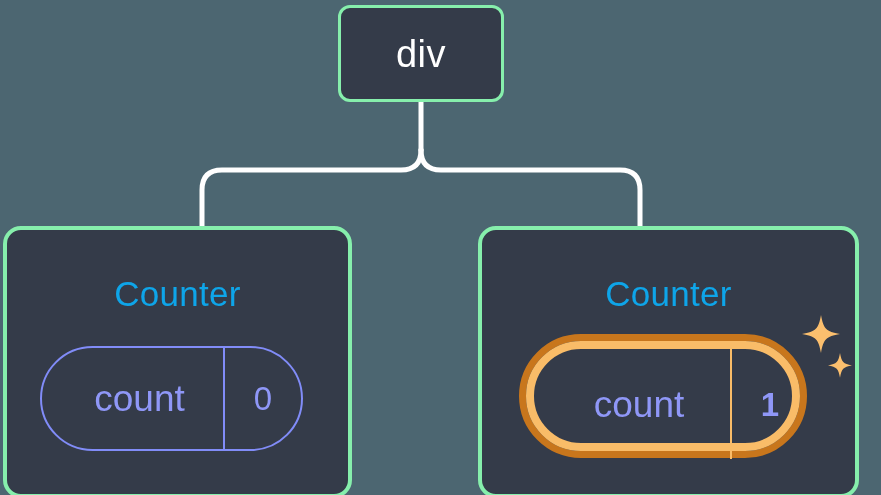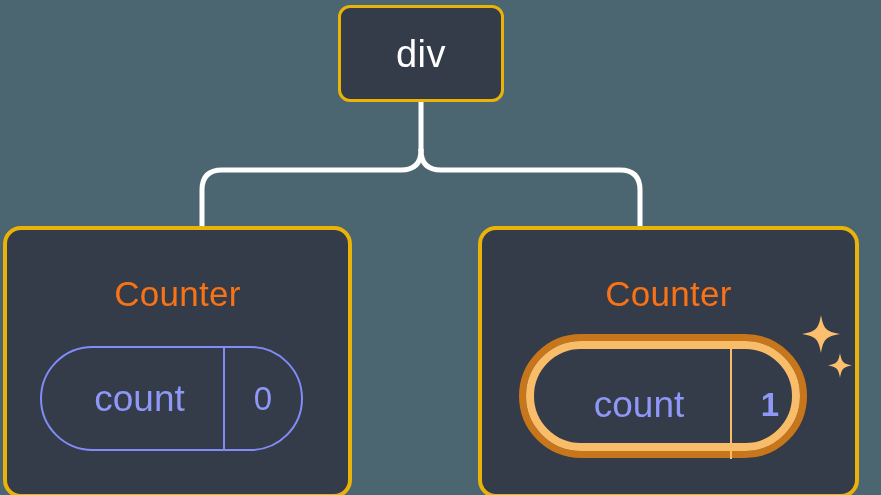--- a/index.html
+++ b/index.html
@@ -26,21 +26,21 @@
     top: 0;
     width: 881px;
     height: 495px;
   }
 
   
   .node {
     position: absolute;
     box-sizing: border-box;
     background: #343b49;
-    border: 3px solid #eab308;
+    border: 3px solid #86efac;
     border-radius: 14px;
   }
 
   .node-root {
     left: 338px;
     top: 5px;
     width: 166px;
     height: 97px;
     border-radius: 12px;
     display: flex;
@@ -63,21 +63,21 @@
   }
   .node-child-left  { left: 3px;   width: 349px; }
   .node-child-right { left: 478px; width: 381px; }
 
   .node-child .node-title {
     position: absolute;
     left: 0;
     right: 0;
     top: 46px;
     text-align: center;
-    color: #f97316;
+    color: #0ea5e9;
     font-size: 35px;
     font-weight: 400;
     letter-spacing: 0.3px;
     line-height: 1;
   }
 
   
   .pill {
     position: absolute;
     box-sizing: border-box;

